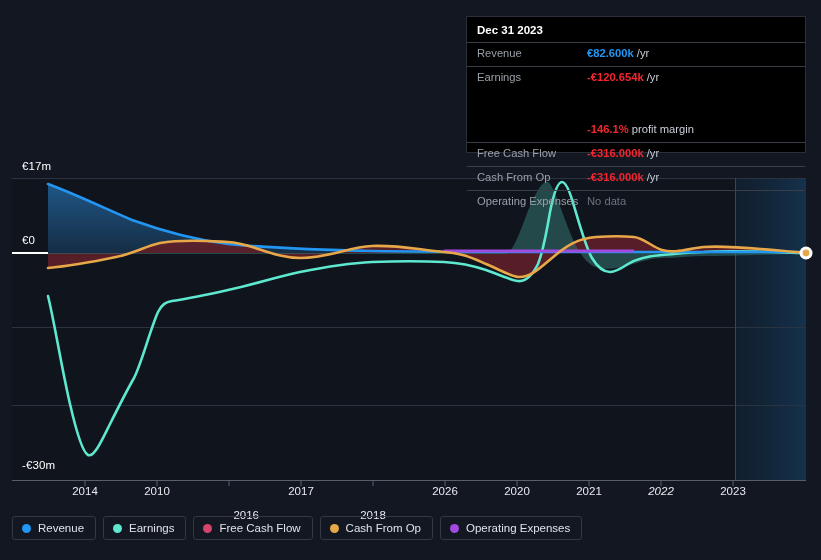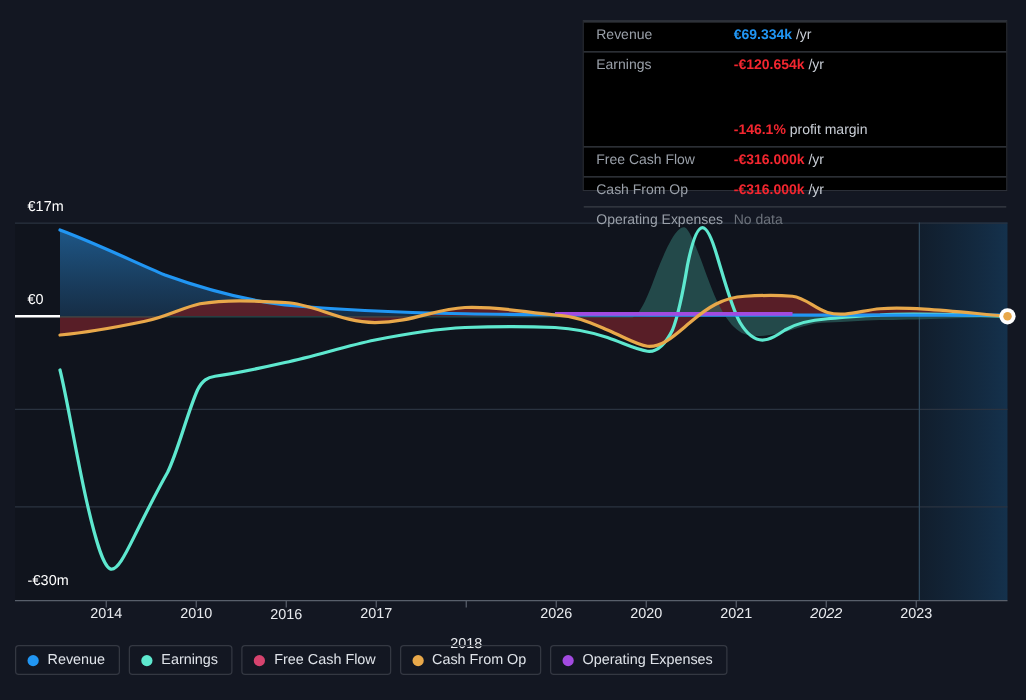--- a/index.html
+++ b/index.html
@@ -203,35 +203,36 @@
     <circle cx="806" cy="253" r="6.5" fill="#ffffff"></circle>
     <circle cx="806" cy="253" r="3.4" fill="#e8a84a"></circle>
   </svg>
 
   <div class="ylab" style="left:22px;top:160px;">€17m</div>
   <div class="ylab" style="left:22px;top:234px;">€0</div>
   <div class="ylab" style="left:22px;top:459px;">-€30m</div>
 
   <div class="xlab" style="left:55px;top:485px;width:60px;">2014</div>
   <div class="xlab" style="left:127px;top:485px;width:60px;">2010</div>
-  <div class="xlab" style="left:199px;top:486px;width:60px;">2016</div>
+  <div class="xlab" style="left:199px;top:509px;width:60px;text-align:right;">2016</div>
   <div class="xlab" style="left:271px;top:485px;width:60px;">2017</div>
   <div class="xlab" style="left:343px;top:485px;width:60px;margin-top:24px;">2018</div>
   <div class="xlab" style="left:415px;top:485px;width:60px;">2026</div>
   <div class="xlab" style="left:487px;top:485px;width:60px;">2020</div>
   <div class="xlab" style="left:559px;top:485px;width:60px;">2021</div>
   <div class="xlab" style="left:631px;top:485px;width:60px;font-style:italic;">2022</div>
   <div class="xlab" style="left:703px;top:485px;width:60px;">2023</div>
 
   <div id="tooltip">
+    <div id="tt-date">Dec 31 2023</div>
 
     <div class="tt-row">
       <div class="tt-key">Revenue</div>
       <div class="tt-val">
-        <span class="tt-num" style="color:#2196f3">€69.334k</span>
+        <span class="tt-num" style="color:#2196f3">€82.600k</span>
         <span class="tt-unit">/yr</span>
       </div>
     </div>
 
     <div class="tt-row">
       <div class="tt-key">Earnings</div>
       <div class="tt-val">
         <span class="tt-num" style="color:#f3262f">-€120.654k</span>
         <span class="tt-unit">/yr</span>
       </div>

